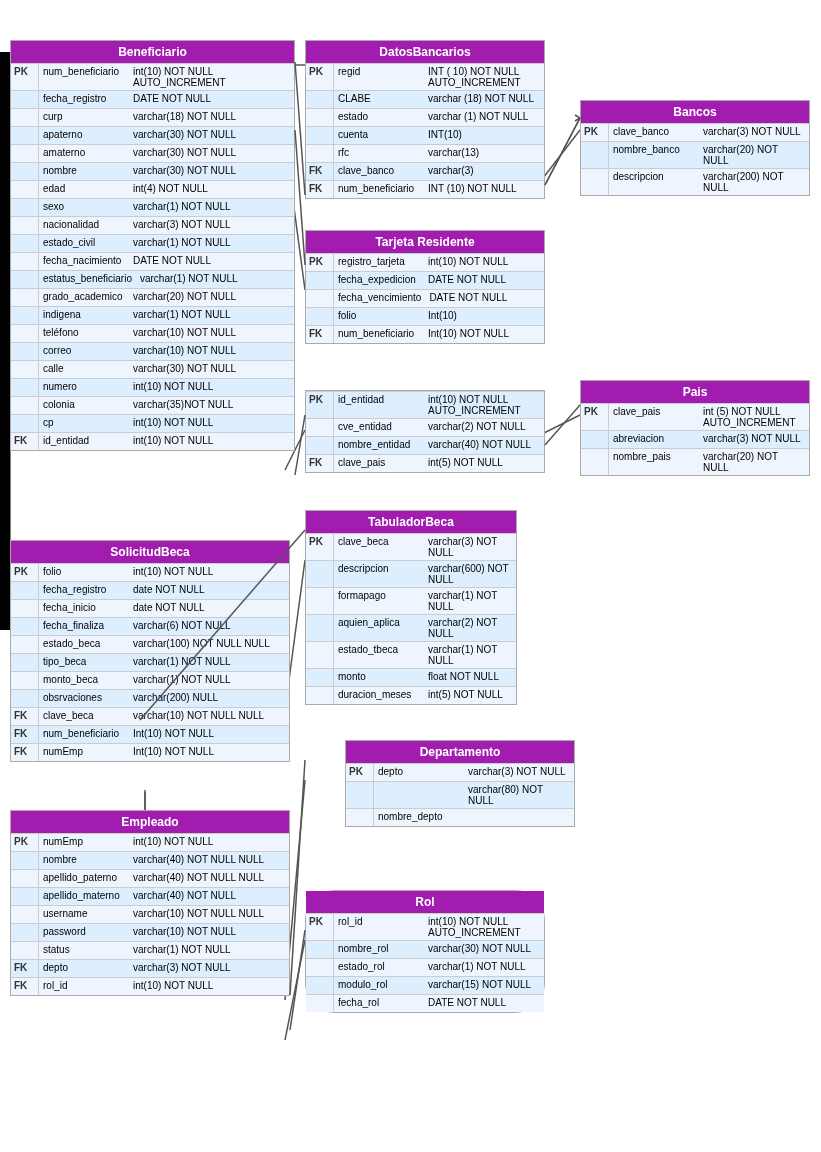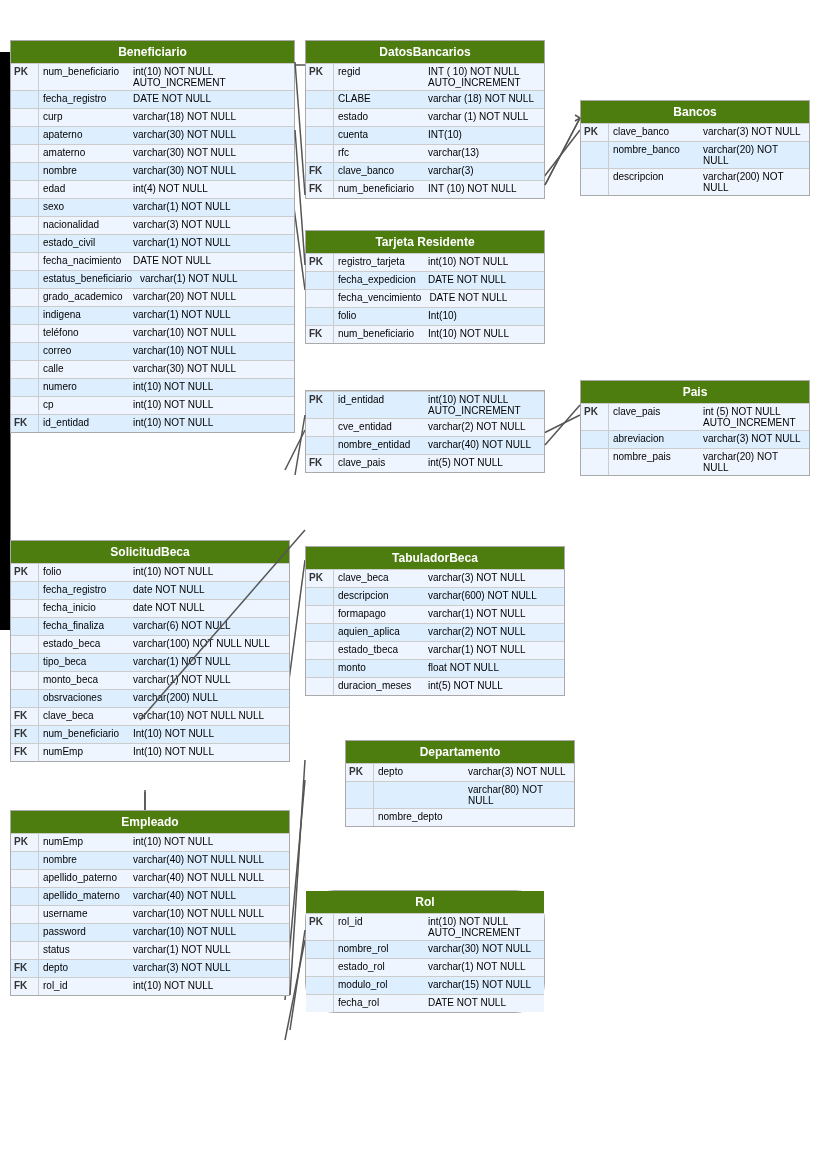--- a/index.html
+++ b/index.html
@@ -18,21 +18,21 @@
       min-height: 1152px;
       padding: 20px;
     }
     .db-table {
       position: absolute;
       border: 1px solid #aaa;
       background: #fff;
       min-width: 140px;
     }
     .db-table .table-header {
-      background: #4d7c0f;
+      background: #a21caf;
       color: #fff;
       font-weight: bold;
       text-align: center;
       padding: 4px 6px;
       font-size: 12px;
     }
     .db-table .col-row {
       display: flex;
       border-top: 1px solid #ccc;
       min-height: 18px;
@@ -192,20 +192,25 @@
       <div class="col-name">calle</div>
       <div class="col-type">varchar(30) NOT NULL</div>
     </div>
     <div class="col-row">
       <div class="col-key"></div>
       <div class="col-name">numero</div>
       <div class="col-type">int(10) NOT NULL</div>
     </div>
     <div class="col-row">
       <div class="col-key"></div>
+      <div class="col-name">colonia</div>
+      <div class="col-type">varchar(35)NOT NULL</div>
+    </div>
+    <div class="col-row">
+      <div class="col-key"></div>
       <div class="col-name">cp</div>
       <div class="col-type">int(10) NOT NULL</div>
     </div>
     <div class="col-row">
       <div class="col-key">FK</div>
       <div class="col-name">id_entidad</div>
       <div class="col-type">int(10) NOT NULL</div>
     </div>
   </div>
 
@@ -331,21 +336,21 @@
       <div class="col-name">abreviacion</div>
       <div class="col-type">varchar(3) NOT NULL</div>
     </div>
     <div class="col-row">
       <div class="col-key"></div>
       <div class="col-name">nombre_pais</div>
       <div class="col-type">varchar(20) NOT NULL</div>
     </div>
   </div>
 
-  <div class="db-table" style="left:305px;top:510px;width:260px;margin-top:36px;">
+  <div class="db-table" style="left:305px;top:510px;width:212px;">
     <div class="table-header">TabuladorBeca</div>
     <div class="col-row">
       <div class="col-key">PK</div>
       <div class="col-name">clave_beca</div>
       <div class="col-type">varchar(3) NOT NULL</div>
     </div>
     <div class="col-row">
       <div class="col-key"></div>
       <div class="col-name">descripcion</div>
       <div class="col-type">varchar(600) NOT NULL</div>

